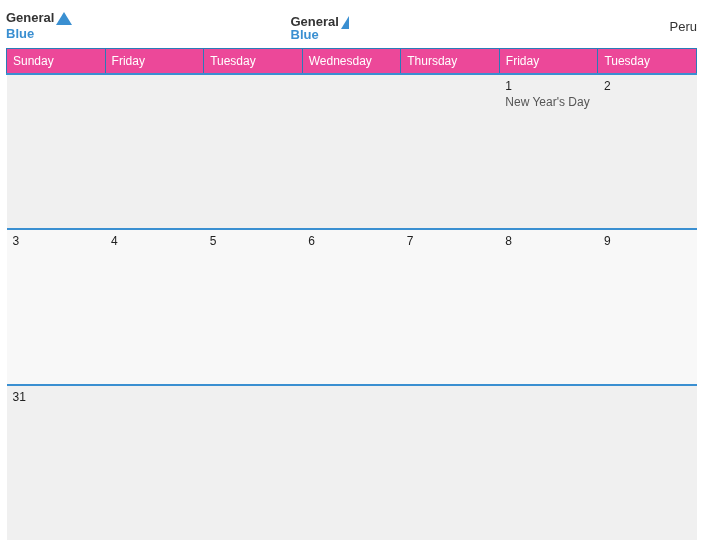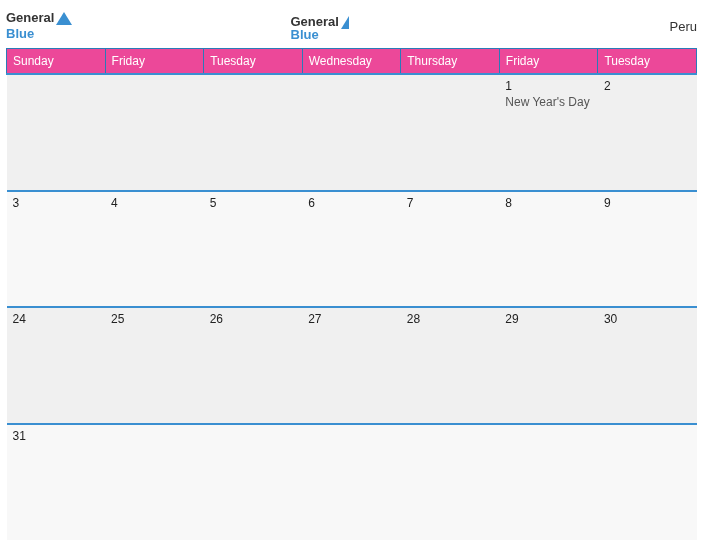--- a/index.html
+++ b/index.html
@@ -152,43 +152,20 @@
           </td>
           <td>
             <span class="day-number">8</span>
           </td>
           <td>
             <span class="day-number">9</span>
           </td>
         </tr>
         <tr>
           <td>
-            <span class="day-number">24</span>
-          </td>
-          <td>
-            <span class="day-number">25</span>
-          </td>
-          <td>
-            <span class="day-number">26</span>
-          </td>
-          <td>
-            <span class="day-number">27</span>
-          </td>
-          <td>
-            <span class="day-number">28</span>
-          </td>
-          <td>
-            <span class="day-number">29</span>
-          </td>
-          <td>
-            <span class="day-number">30</span>
-          </td>
-        </tr>
-        <tr>
-          <td>
             <span class="day-number">31</span>
           </td>
           <td></td>
           <td></td>
           <td></td>
           <td></td>
           <td></td>
           <td></td>
         </tr>
       </tbody>

